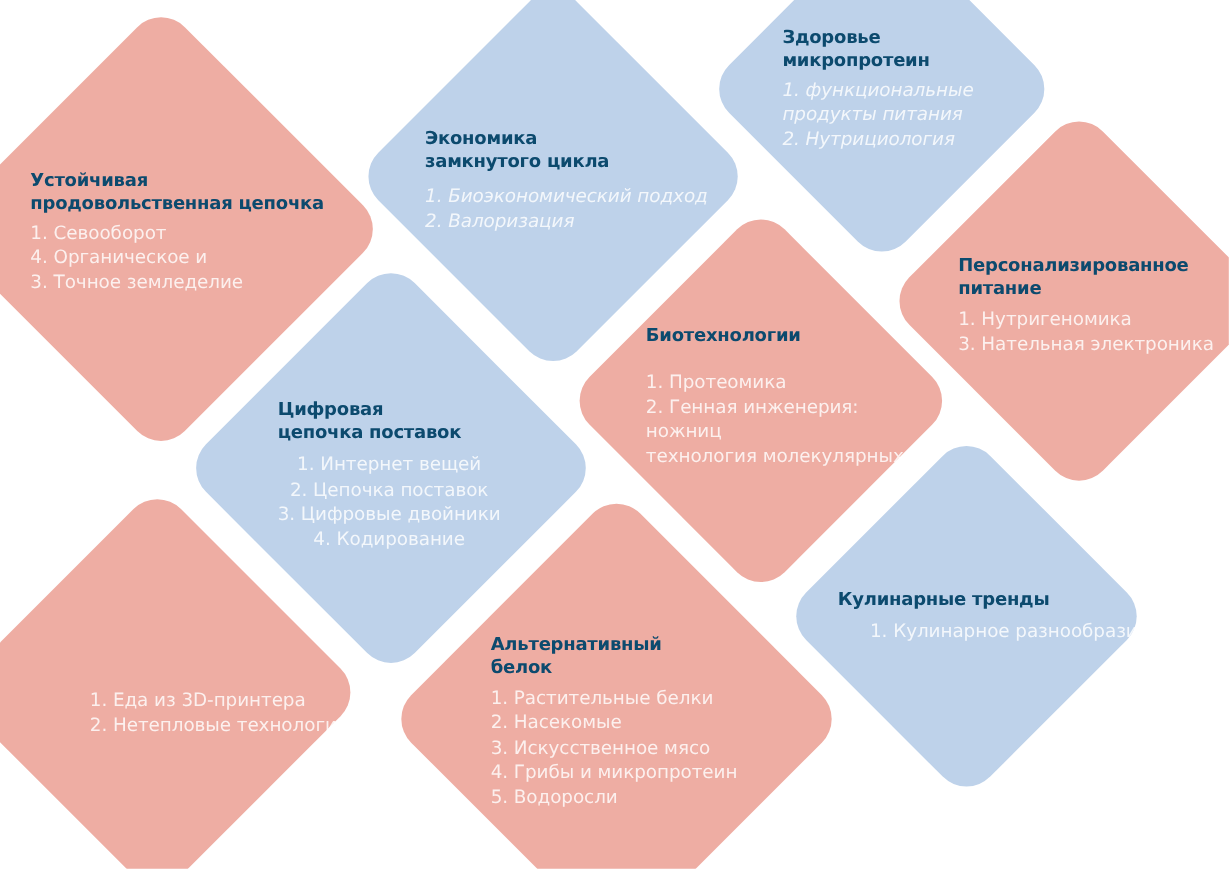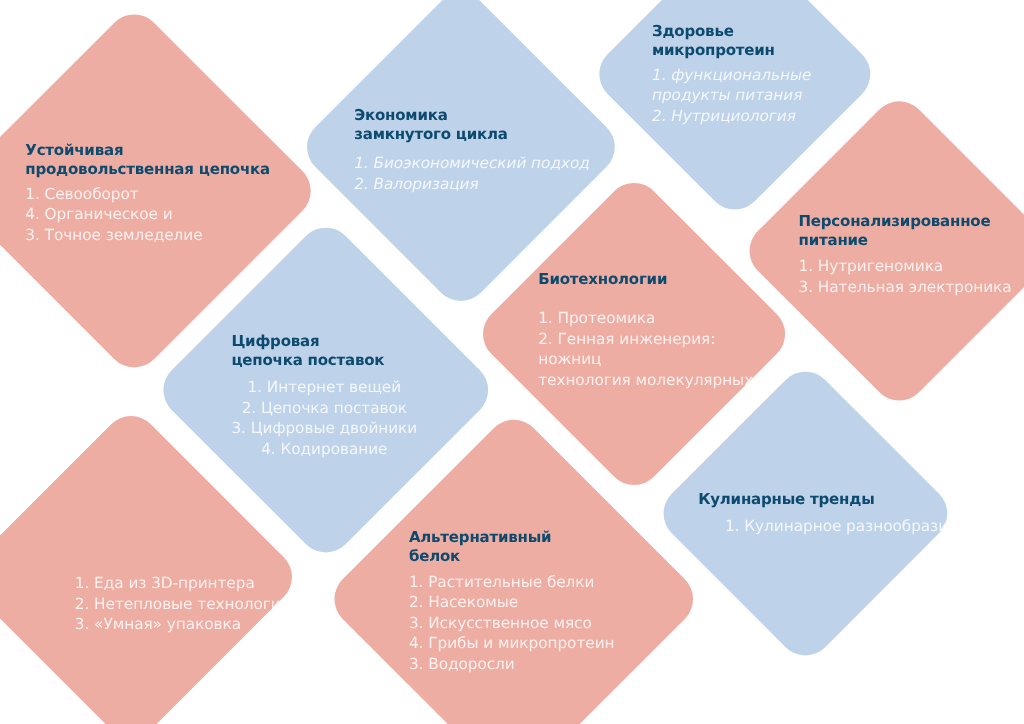--- a/index.html
+++ b/index.html
@@ -84,34 +84,33 @@
   </div>
   <div class="blk items" style="left: 798.5px; top: 256px;">
     <div>1. Нутригеномика</div>
     <div>3. Нательная электроника</div>
   </div>
 
   <div class="tile pink" style="left: 8.9px; top: 454.7px; width: 244.1px; height: 244.1px;"></div>
   <div class="blk items" style="left: 30.8px; top: 573.1px; margin-left: 44px;">
     <div>1. Еда из 3D-принтера</div>
     <div>2. Нетепловые технологии</div>
-    <div>3. «Умная» упаковка</div>
   </div>
 
   <div class="tile pink" style="left: 378.7px; top: 463.8px; width: 269.5px; height: 269.5px;"></div>
   <div class="blk title" style="left: 408.9px; top: 527.6px;">
     <div>Альтернативный</div>
     <div>белок</div>
   </div>
   <div class="blk items" style="left: 408.9px; top: 571.8px;">
     <div>1. Растительные белки</div>
     <div>2. Насекомые</div>
     <div>3. Искусственное мясо</div>
     <div>4. Грибы и микропротеин</div>
-    <div>3. Водоросли</div>
+    <div>5. Водоросли</div>
   </div>
 
   <div class="tile blue" style="left: 697px; top: 404.6px; width: 216.8px; height: 216.8px;"></div>
   <div class="blk title" style="left: 698.2px; top: 490.2px;">
     <div>Кулинарные тренды</div>
   </div>
   <div class="blk items" style="left: 725px; top: 516.4px;">
     <div>1. Кулинарное разнообразие</div>
   </div>
 </div>

